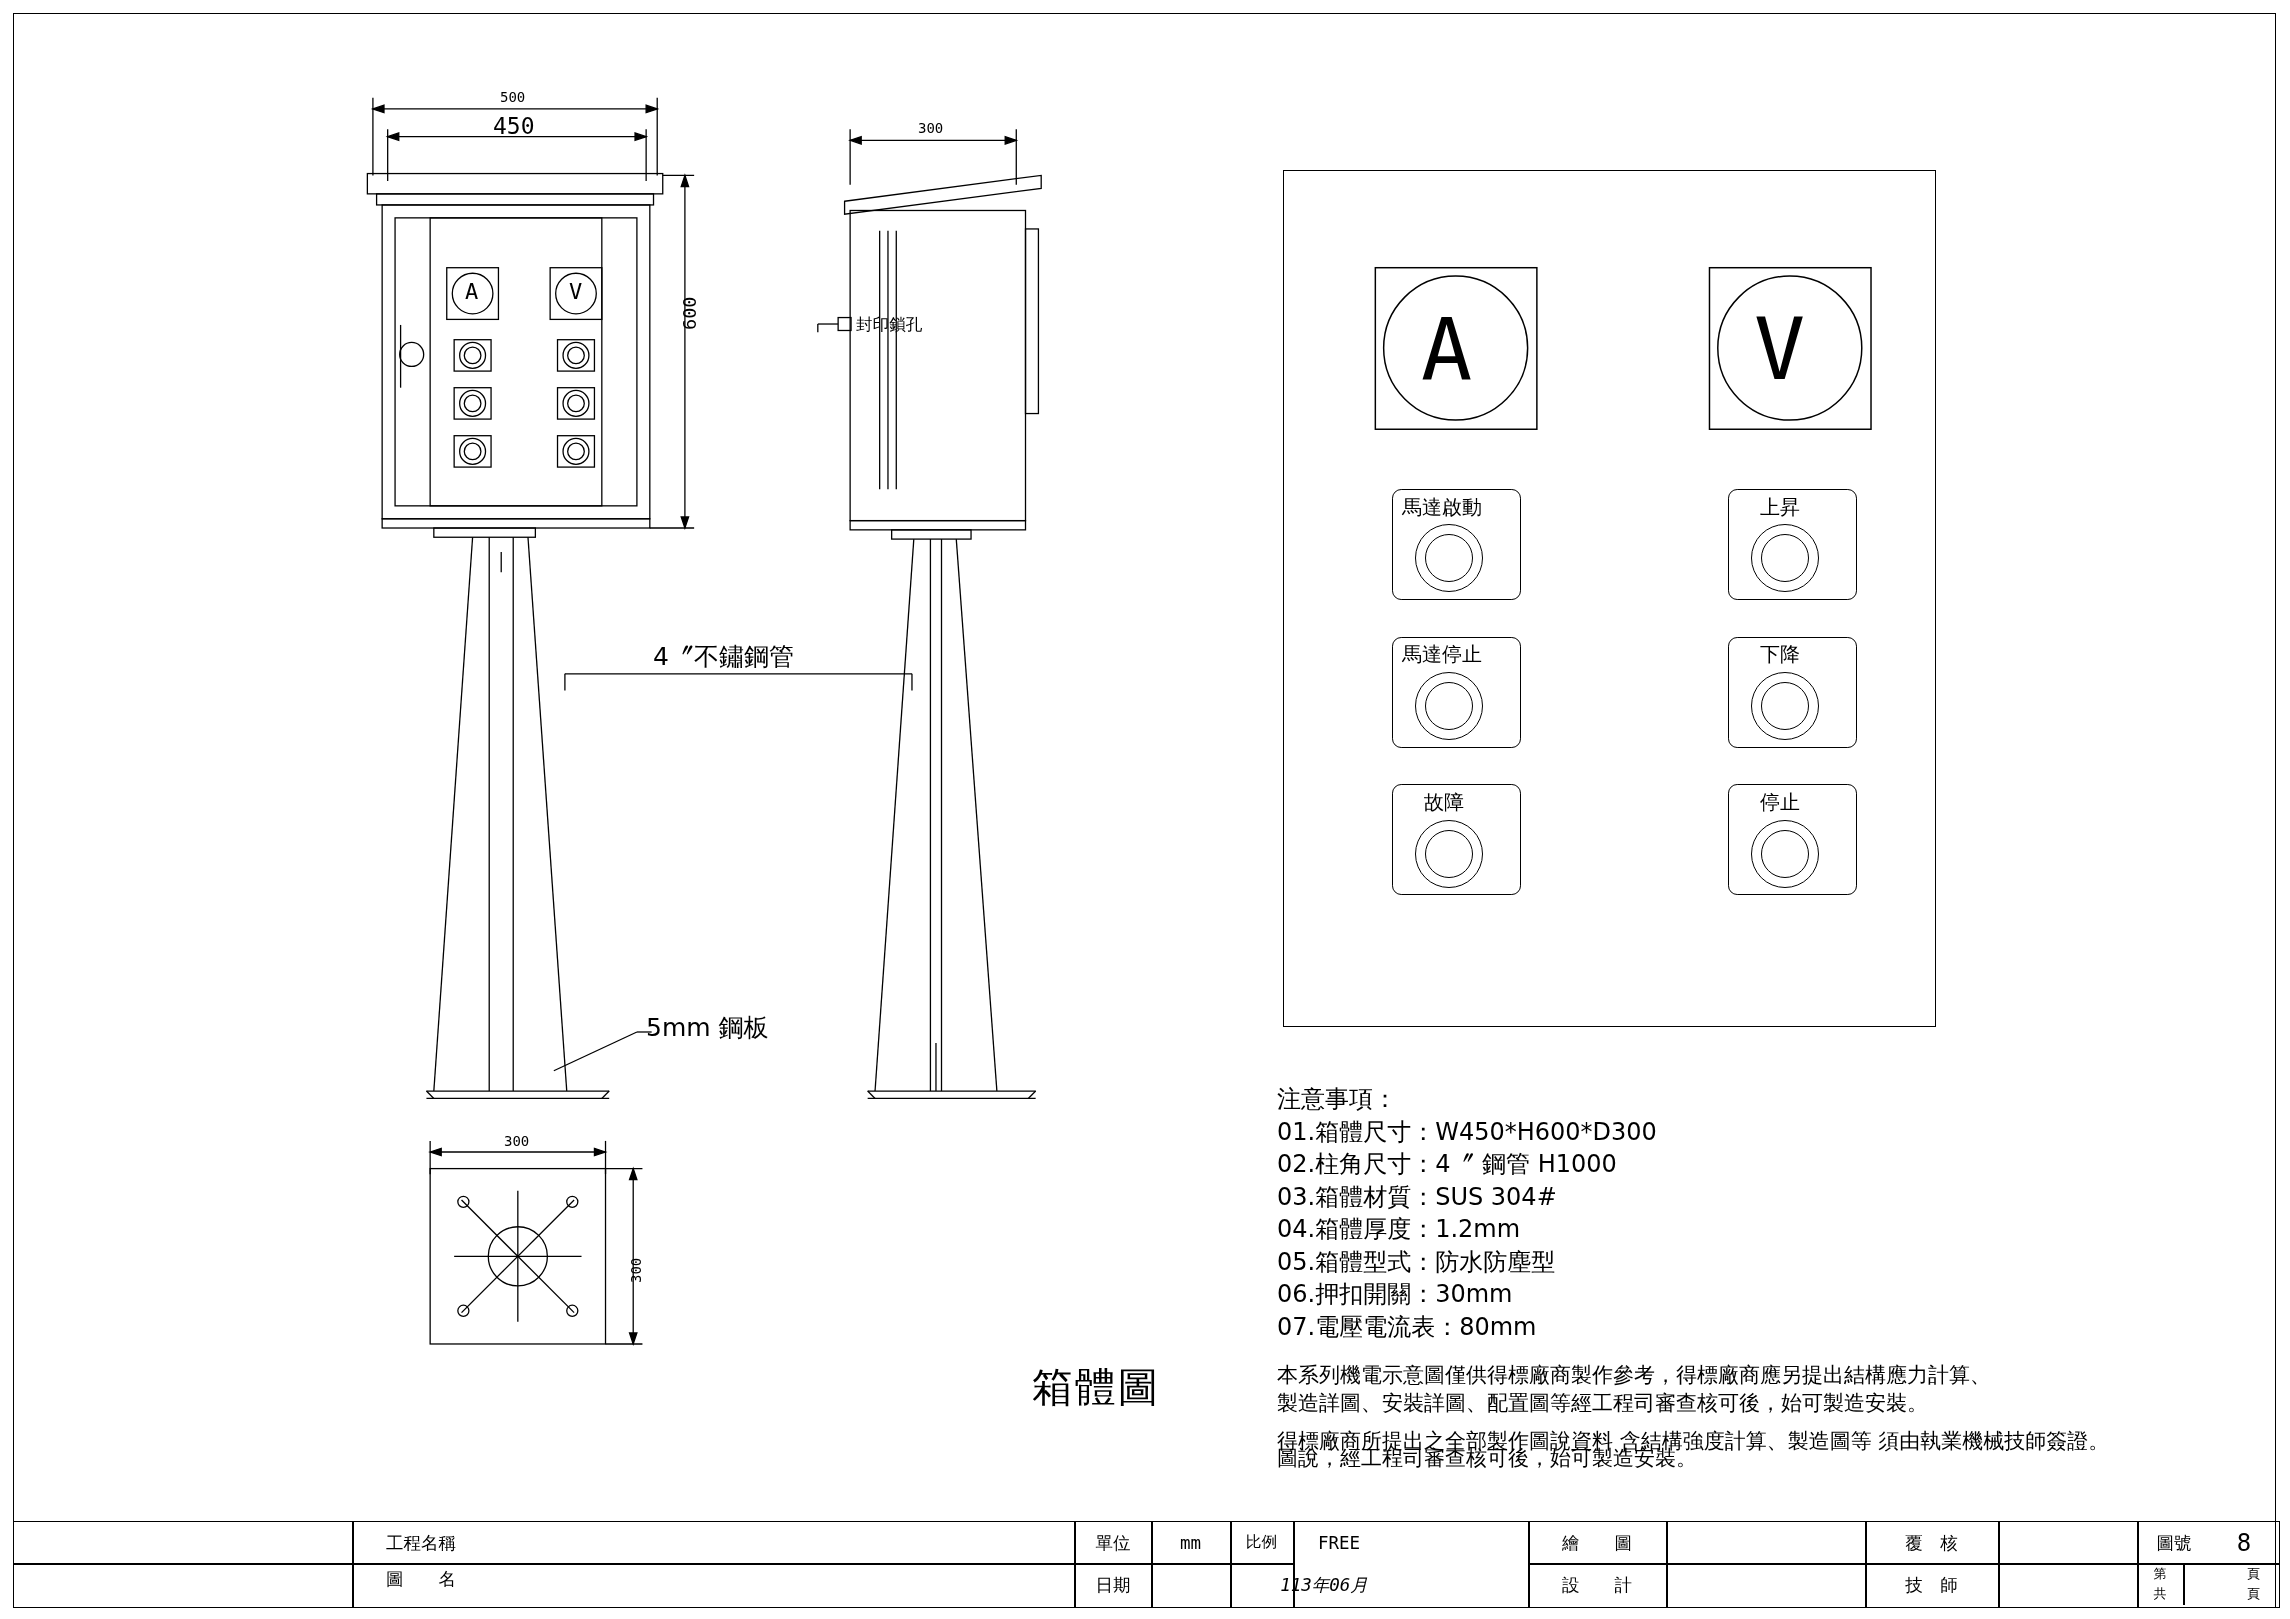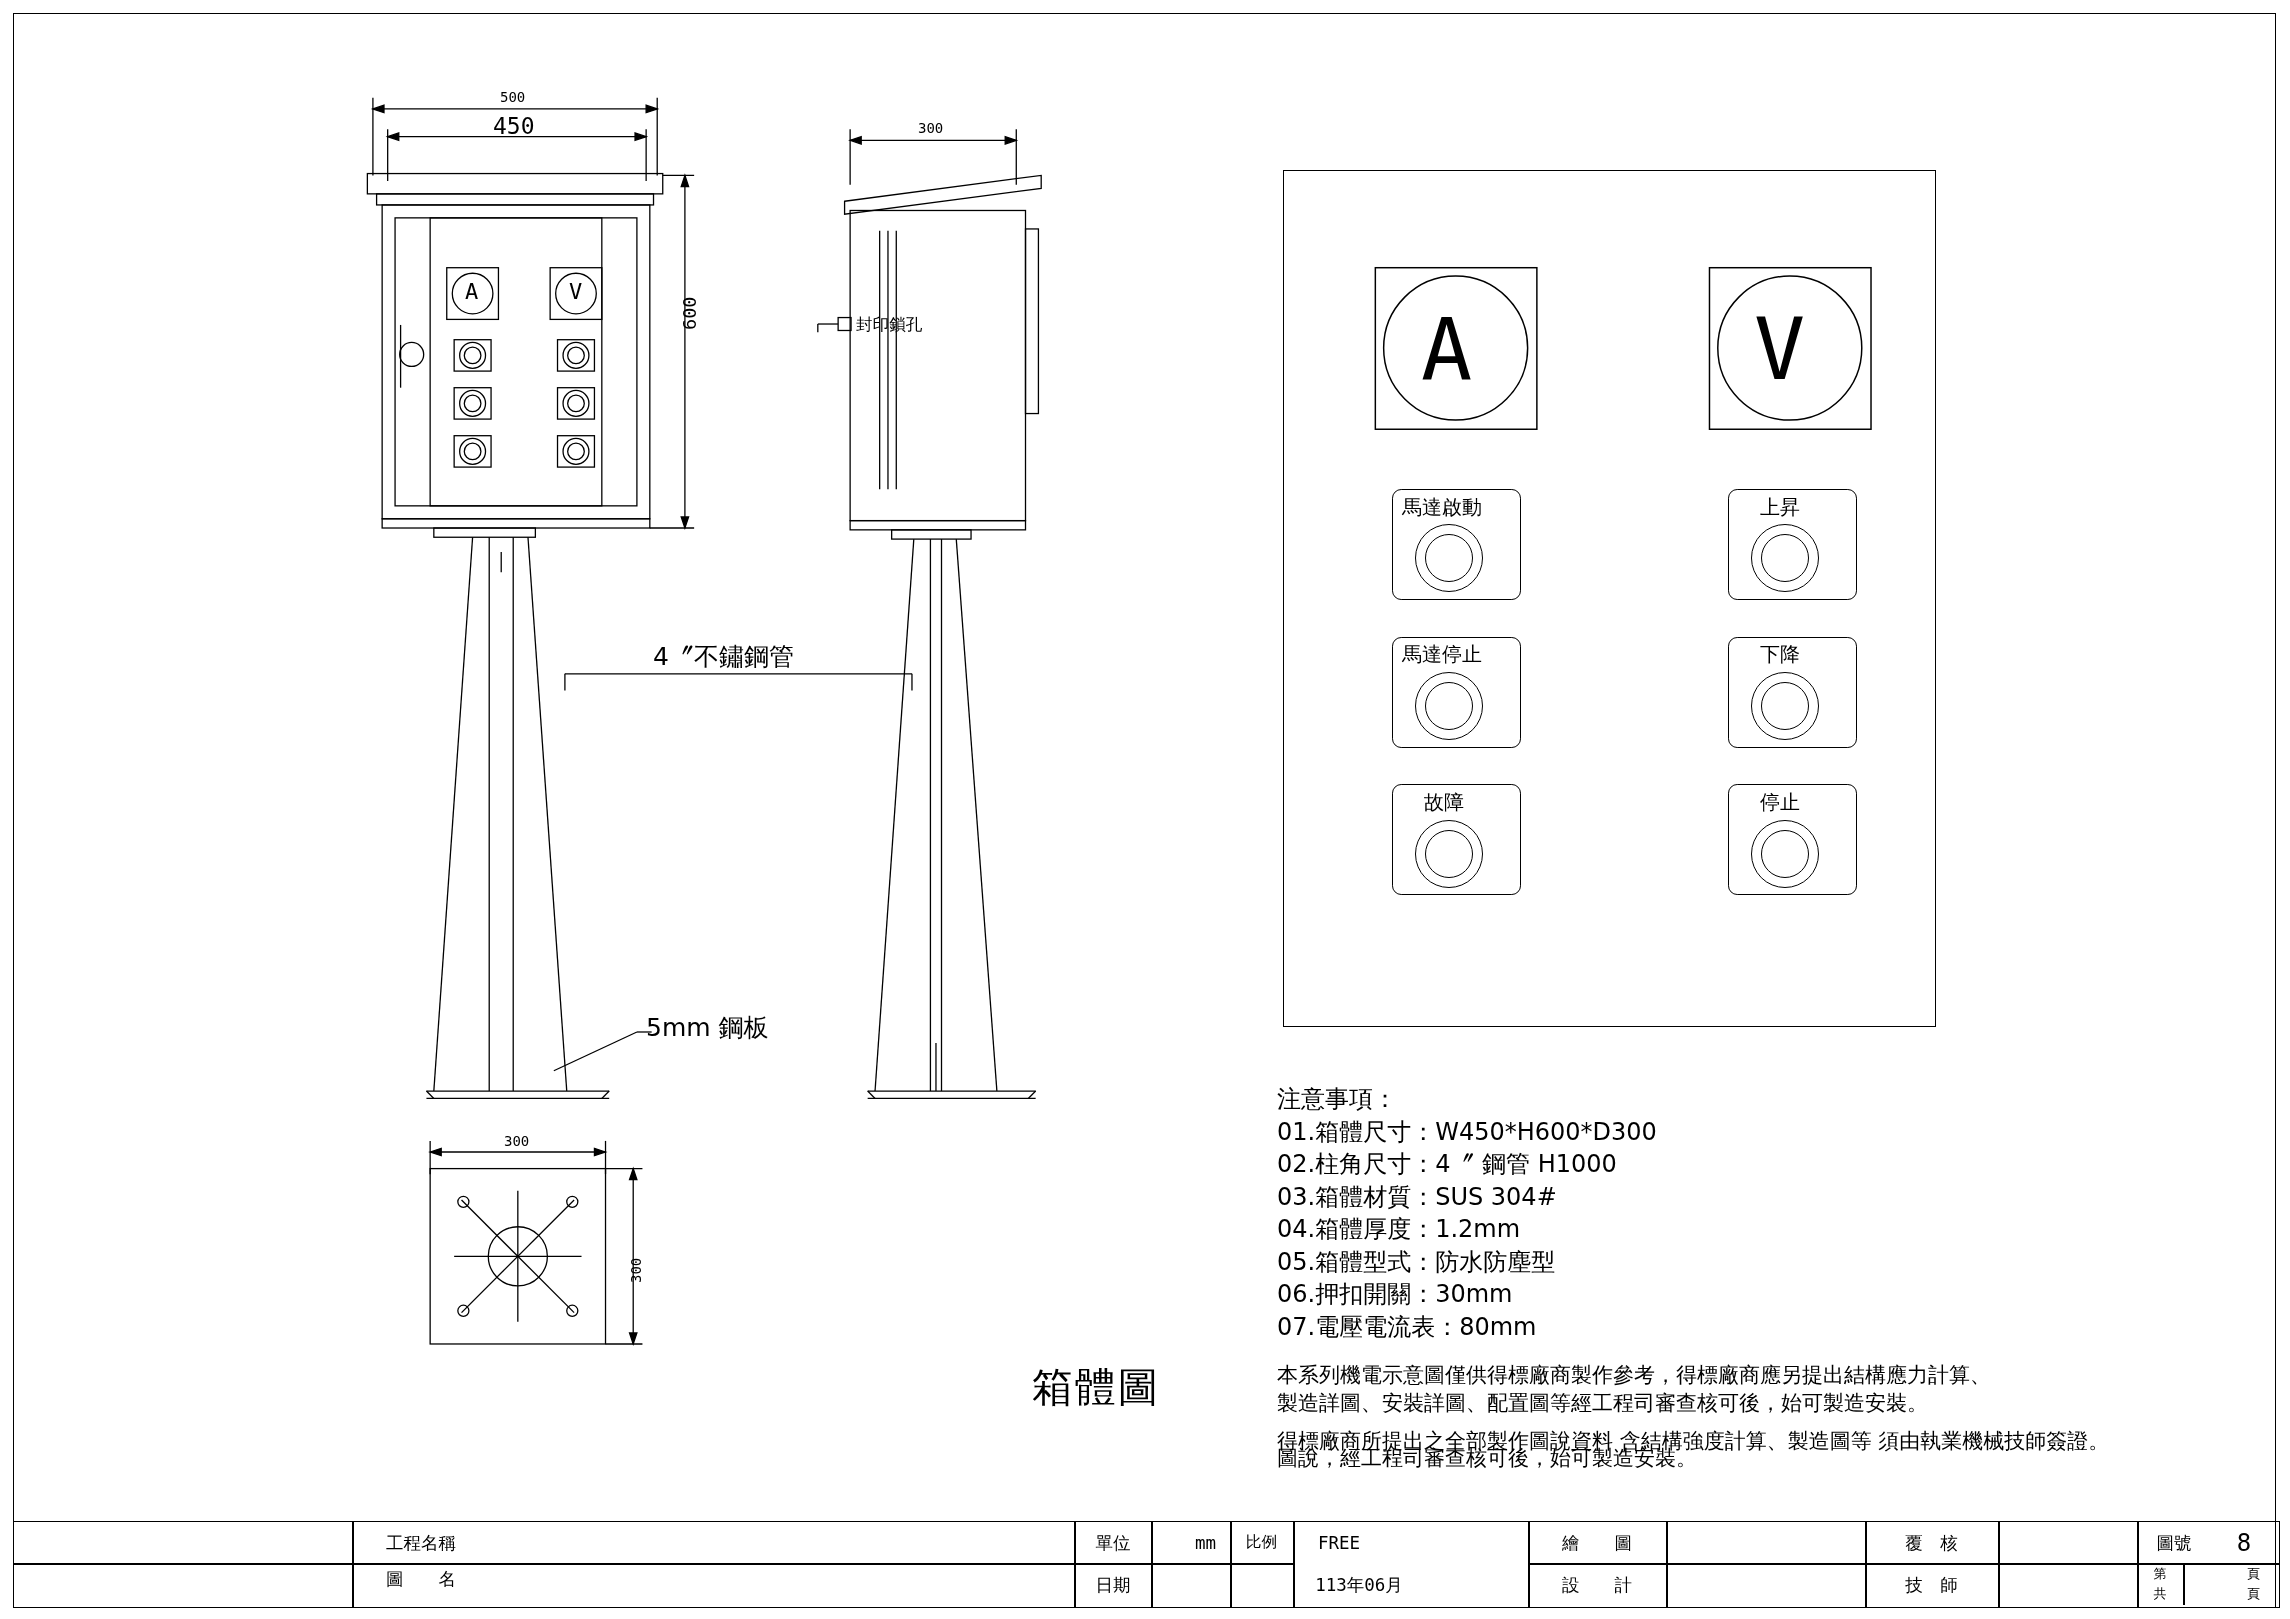--- a/index.html
+++ b/index.html
@@ -265,26 +265,26 @@
     <div class="tb-v" style="left:1851px;"></div>
     <div class="tb-v" style="left:1984px;"></div>
     <div class="tb-v" style="left:2123px;"></div>
 
     <div class="tb-cell cn" style="left:338px;top:0;width:138px;height:41px;">工程名稱</div>
     <div class="tb-cell cn" style="left:480px;top:0;width:554px;height:41px;justify-content:flex-start;"></div>
 
     <div class="tb-cell cn" style="left:338px;top:36px;width:138px;height:41px;">圖　　名</div>
 
     <div class="tb-cell cn" style="left:1060px;top:0;width:78px;height:41px;">單位</div>
-    <div class="tb-cell mono" style="left:1137px;top:0;width:79px;height:41px;padding-left:15px;">mm</div>
+    <div class="tb-cell mono" style="left:1137px;top:0;width:79px;height:41px;">mm</div>
     <div class="tb-cell cn" style="left:1216px;top:0;width:63px;height:41px;font-size:15.7px;">比例</div>
     <div class="tb-cell mono" style="left:1279px;top:0;width:102px;height:41px;justify-content:flex-start;padding-left:25px;">FREE</div>
 
     <div class="tb-cell cn" style="left:1060px;top:42px;width:78px;height:41px;">日期</div>
-    <div class="tb-cell mono" style="left:1179px;top:42px;width:332px;height:41px;">113年06月</div>
+    <div class="tb-cell mono" style="left:1144px;top:42px;width:332px;height:41px;font-style:italic;">113年06月</div>
 
     <div class="tb-cell cn" style="left:1514px;top:0;width:138px;height:41px;">繪　　圖</div>
     <div class="tb-cell" style="left:1652px;top:0;width:199px;height:41px;"></div>
     <div class="tb-cell cn" style="left:1514px;top:42px;width:138px;height:41px;">設　　計</div>
     <div class="tb-cell" style="left:1652px;top:42px;width:199px;height:41px;"></div>
 
     <div class="tb-cell cn" style="left:1851px;top:0;width:133px;height:41px;">覆　核</div>
     <div class="tb-cell" style="left:1984px;top:0;width:138px;height:41px;"></div>
     <div class="tb-cell cn" style="left:1851px;top:42px;width:133px;height:41px;">技　師</div>
     <div class="tb-cell" style="left:1984px;top:42px;width:138px;height:41px;"></div>

